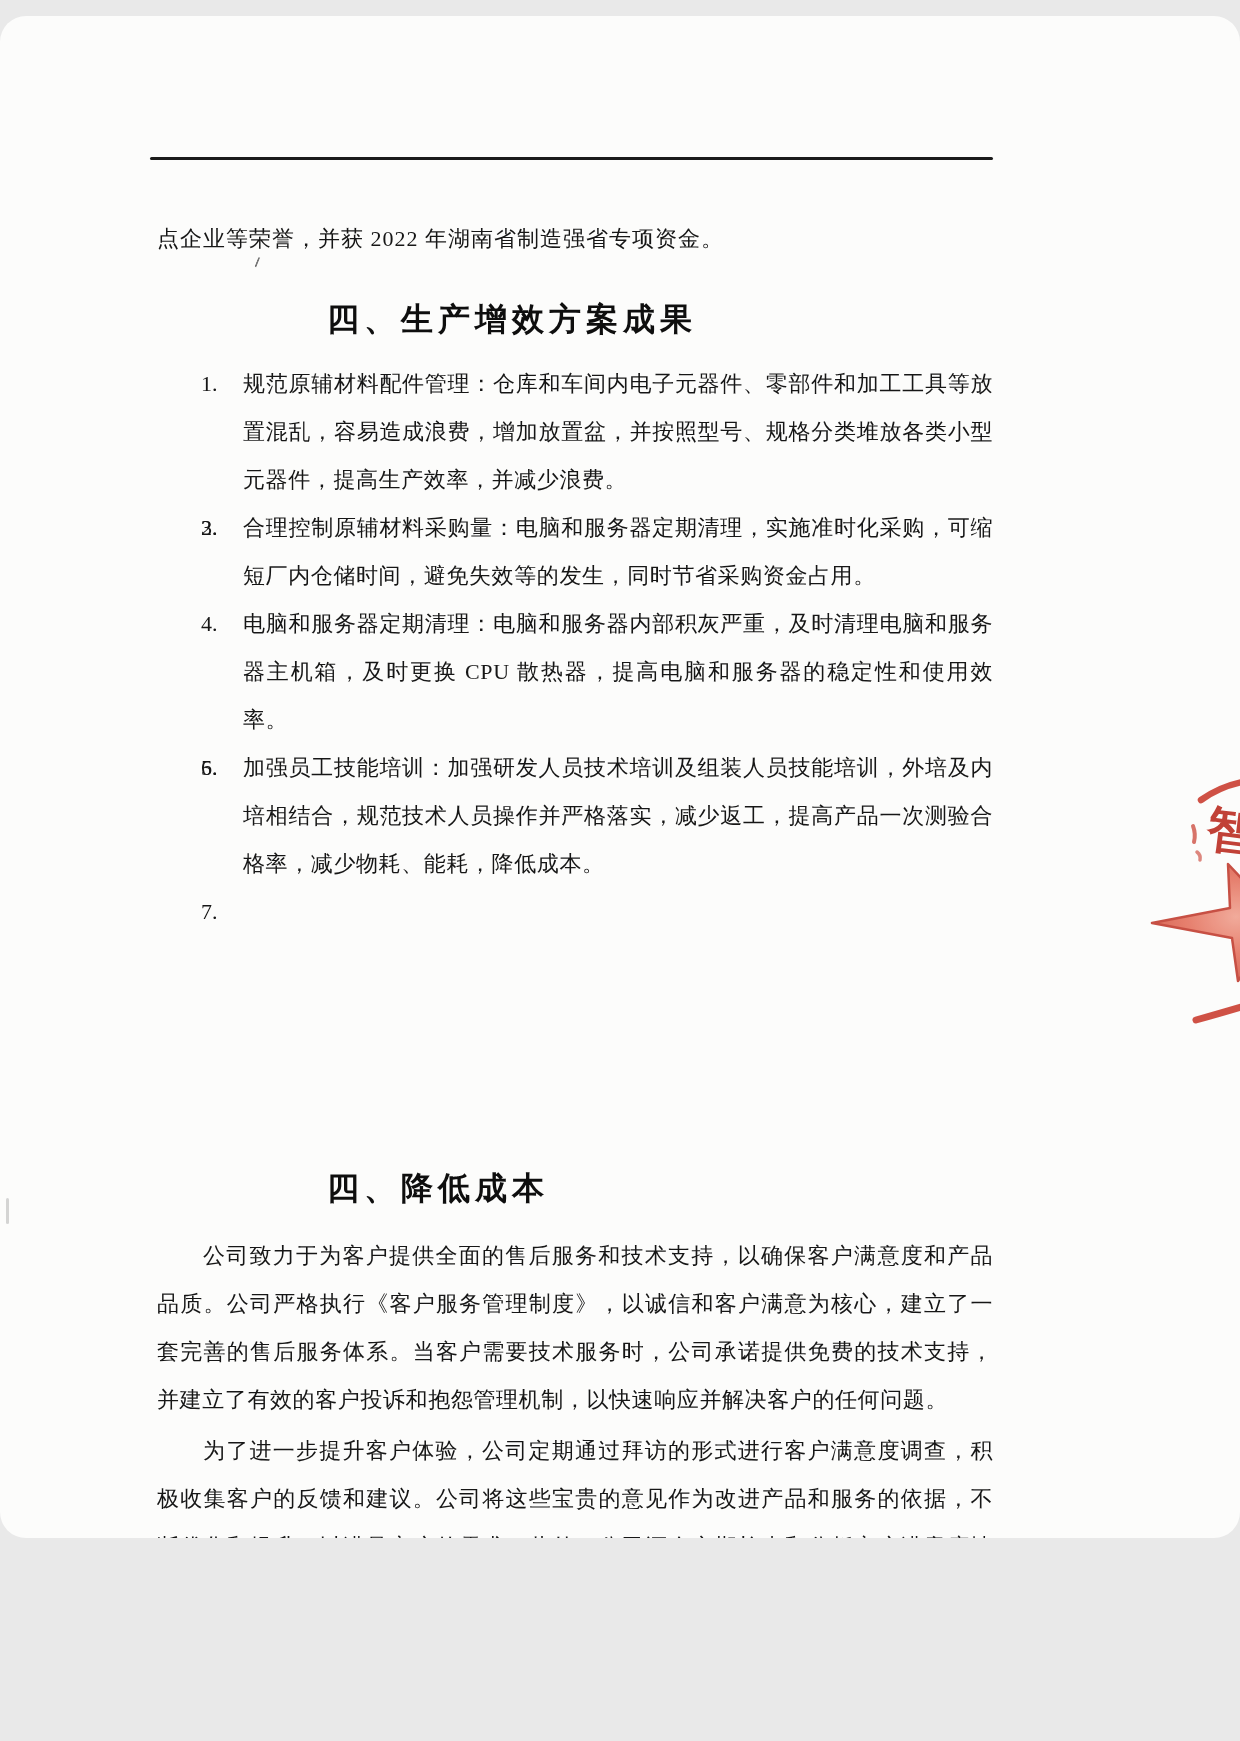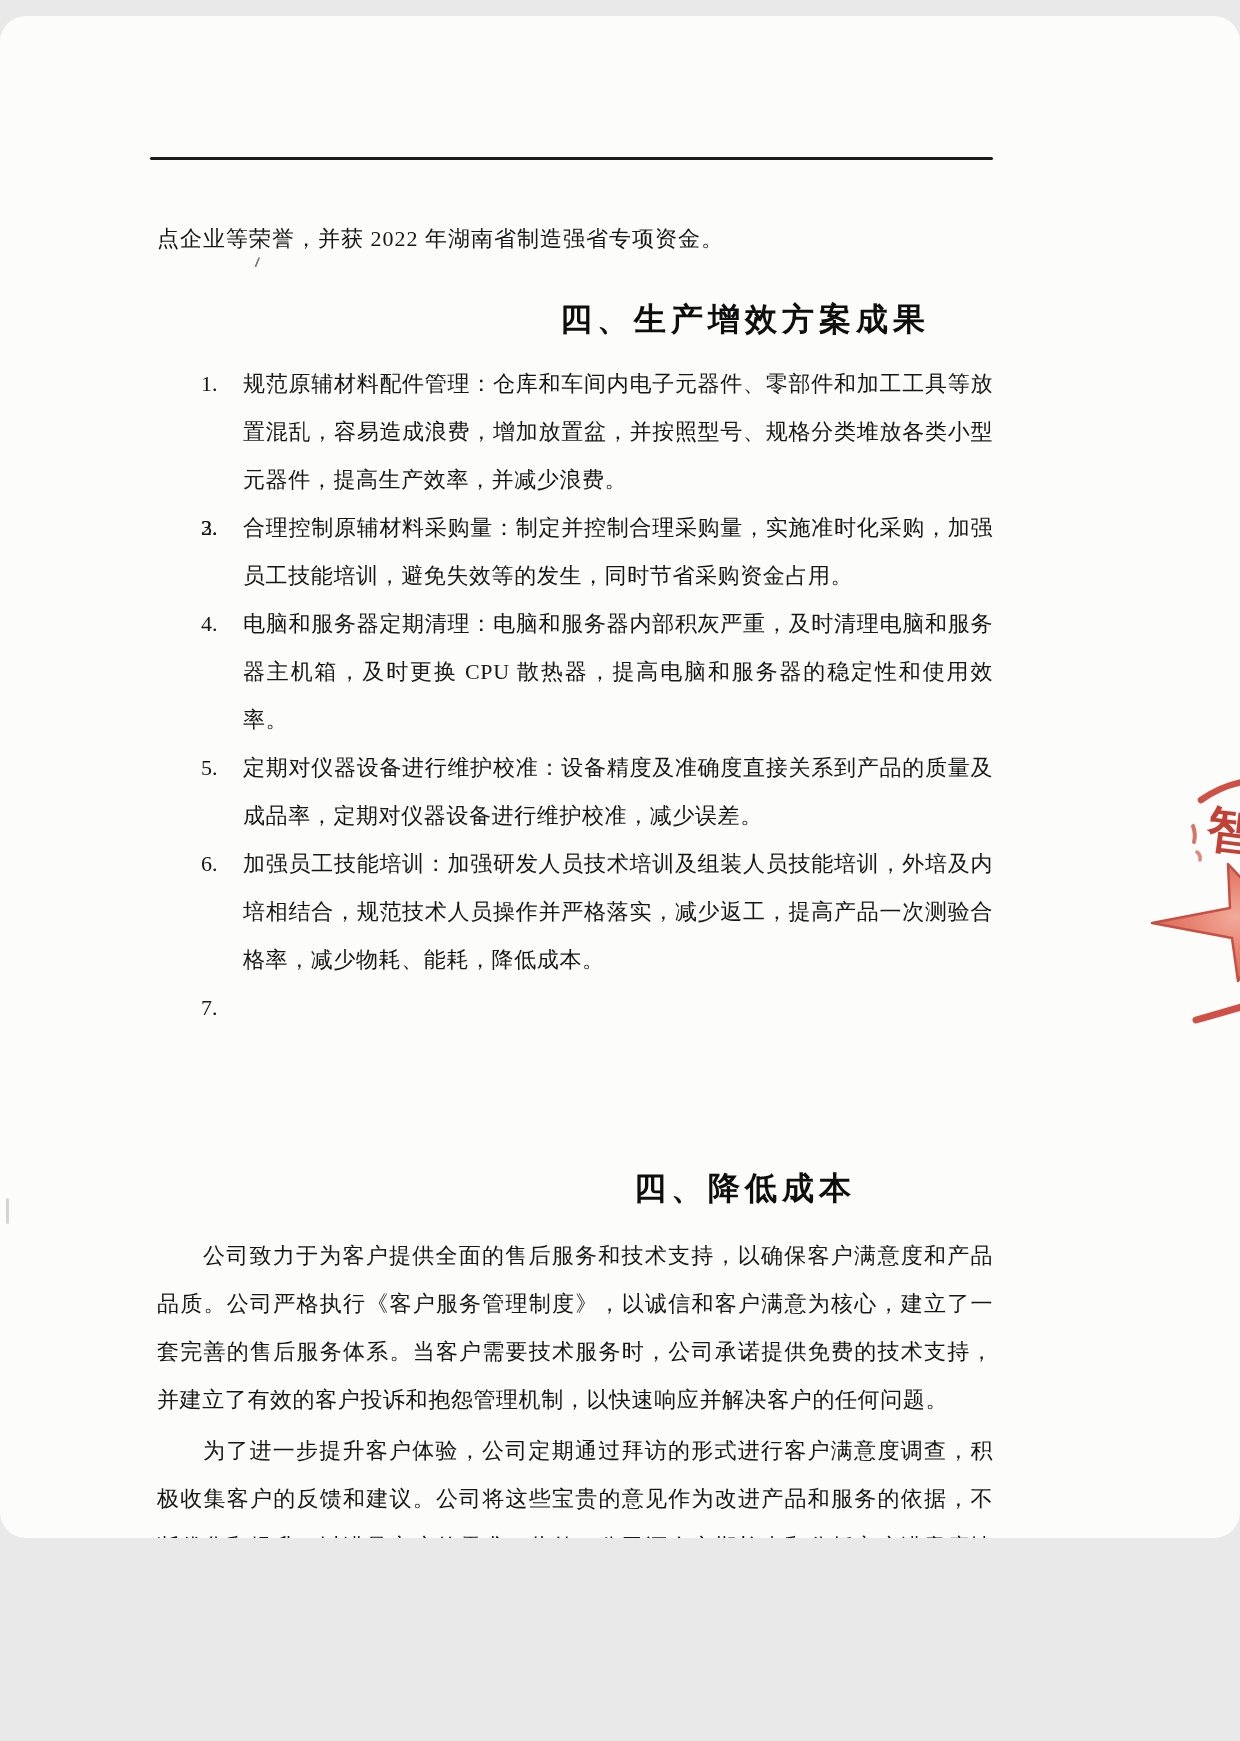--- a/index.html
+++ b/index.html
@@ -12,21 +12,21 @@
     border-radius:26px;
   }
   .rule{position:absolute;left:150px;top:141px;width:843px;height:3px;background:#1b1b1b;border-radius:2px;}
   .intro{
     position:absolute;left:157px;top:206px;width:836px;
     font-size:22px;letter-spacing:1px;line-height:34px;white-space:nowrap;
   }
   .doc-heading{
     position:absolute;left:157px;width:836px;
     margin-left:170px;
-    text-align:center;font-weight:bold;font-size:32px;letter-spacing:5px;
+    font-weight:bold;font-size:32px;letter-spacing:5px;
     color:#0e0e0e;line-height:38px;
   }
   .h1{top:284px;}
   .h2{top:1153px;}
   .numlist{position:absolute;left:157px;top:344px;width:836px;margin:0;padding:0;list-style:none;}
   .numlist li{
     position:relative;padding-left:86px;margin:0;
     font-size:22px;line-height:48px;letter-spacing:0.6px;
     text-align:justify;text-justify:inter-ideograph;
   }
@@ -60,23 +60,23 @@
   <div class="intro">点企业等荣誉，并获 2022 年湖南省制造强省专项资金。</div>
 
   <div class="tickmark"></div>
   <div class="edgemark"></div>
 
   <div class="doc-heading h1">四、生产增效方案成果</div>
 
   <ol class="numlist">
     <li><span class="num">1.</span><span>规范原辅材料配件管理：仓库和车间内电子元器件、零部件和加工工具等放置混乱，容易造成浪费，增加放置盆，并按照型号、规格分类堆放各类小型元器件，提高生产效率，并减少浪费。</span></li>
     <li><span class="num">2.</span></li>
-    <li><span class="num">3.</span><span>合理控制原辅材料采购量：制定并控制合理采购量，实施准时化采购，加强员工技能培训，避免失效等的发生，同时节省采购资金占用。</span></li>
+    <li><span class="num">3.</span><span>合理控制原辅材料采购量：电脑和服务器定期清理，实施准时化采购，可缩短厂内仓储时间，避免失效等的发生，同时节省采购资金占用。</span></li>
     <li><span class="num">4.</span><span>电脑和服务器定期清理：电脑和服务器内部积灰严重，及时清理电脑和服务器主机箱，及时更换 CPU 散热器，提高电脑和服务器的稳定性和使用效率。</span></li>
-    <li><span class="num">5.</span><span>定期对仪器设备进行维护校准：设备精度及准确度直接关系到产品的质量及成品率，定期对仪器设备进行维护校准，减少误差。</span></li>
+    <li><span class="num">5.</span></li>
     <li><span class="num">6.</span><span>加强员工技能培训：加强研发人员技术培训及组装人员技能培训，外培及内培相结合，规范技术人员操作并严格落实，减少返工，提高产品一次测验合格率，减少物耗、能耗，降低成本。</span></li>
     <li><span class="num">7.</span></li>
   </ol>
 
   <div class="doc-heading h2">四、降低成本</div>
 
   <p class="para p2">为了进一步提升客户体验，公司定期通过拜访的形式进行客户满意度调查，积极收集客户的反馈和建议。公司将这些宝贵的意见作为改进产品和服务的依据，不断优化和提升，以满足客户的需求。此外，公司还会定期检查和分析客户满意度情况，确保持续改进和提升服务质量。</p>
   <p class="para p1">公司致力于为客户提供全面的售后服务和技术支持，以确保客户满意度和产品品质。公司严格执行《客户服务管理制度》，以诚信和客户满意为核心，建立了一套完善的售后服务体系。当客户需要技术服务时，公司承诺提供免费的技术支持，并建立了有效的客户投诉和抱怨管理机制，以快速响应并解决客户的任何问题。</p>
 
   <div class="pageno">2</div>

